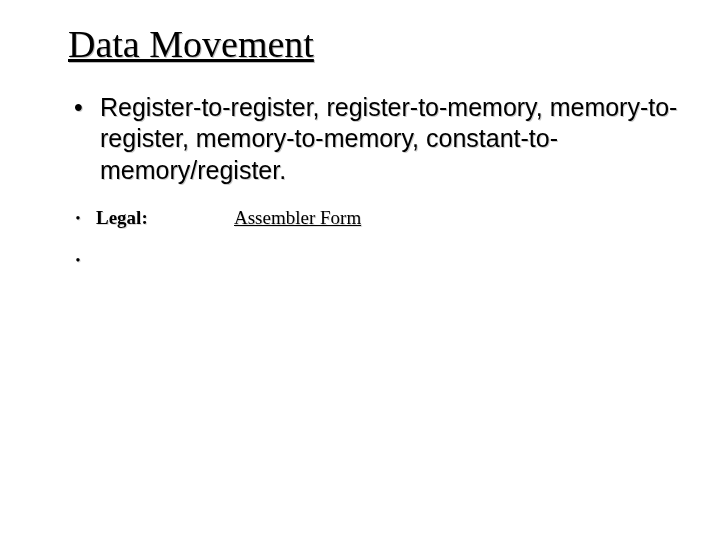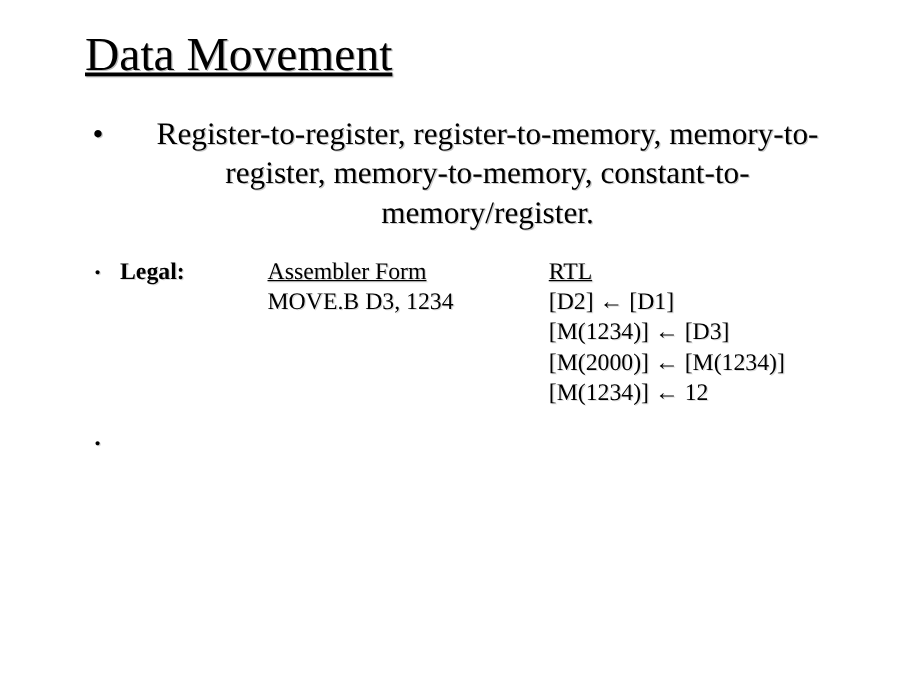--- a/index.html
+++ b/index.html
@@ -26,26 +26,25 @@
     text-shadow: 1px 1px 0 #bbb;
   }
   .bullets {
     list-style: none;
     margin: 0 0 18px 0;
     padding: 0;
   }
   .bullets > li {
     position: relative;
     padding-left: 40px;
-    font-family: Liberation Serif, serif;
+    font-family: Liberation Sans, sans-serif;
     font-size: 25px;
     line-height: 1.25;
     margin-bottom: 20px;
     text-shadow: 1px 1px 0 #ccc;
-    text-align: center;
   }
   .bullets > li::before {
     content: "•";
     position: absolute;
     left: 14px;
     top: 0;
     font-size: 25px;
   }
   .sub {
     display: flex;
@@ -64,20 +63,21 @@
     line-height: 26px;
   }
   .sub .label {
     width: 118px;
     flex: 0 0 118px;
     font-weight: bold;
   }
   .sub .cols {
     flex: 1;
     display: flex;
+    margin-left: 20px;
   }
   .col-asm { width: 225px; flex: 0 0 225px; }
   .col-rtl { flex: 1; }
   .hdr { text-decoration: underline; }
   .row { white-space: nowrap; }
   .arr {
     font-family: Arial, sans-serif;
     font-size: 19px;
   }
 </style>
@@ -91,28 +91,20 @@
   <ul class="bullets">
     <li>Register-to-register, register-to-memory, memory-to-register, memory-to-memory, constant-to-memory/register.</li>
   </ul>
 
   <div class="sub">
     <div class="dot">•</div>
     <div class="label">Legal:</div>
     <div class="cols">
       <div class="col-asm">
         <div class="hdr row">Assembler Form</div>
-        <div class="row">MOVE.B D3, 1234</div>
-      </div>
-      <div class="col-rtl">
-        <div class="hdr row">RTL</div>
-        <div class="row">[D2] <span class="arr">←</span> [D1]</div>
-        <div class="row">[M(1234)] <span class="arr">←</span> [D3]</div>
-        <div class="row">[M(2000)] <span class="arr">←</span> [M(1234)]</div>
-        <div class="row">[M(1234)] <span class="arr">←</span> 12</div>
       </div>
     </div>
   </div>
 
   <div class="sub">
     <div class="dot">•</div>
   </div>
 
 </div>
 

